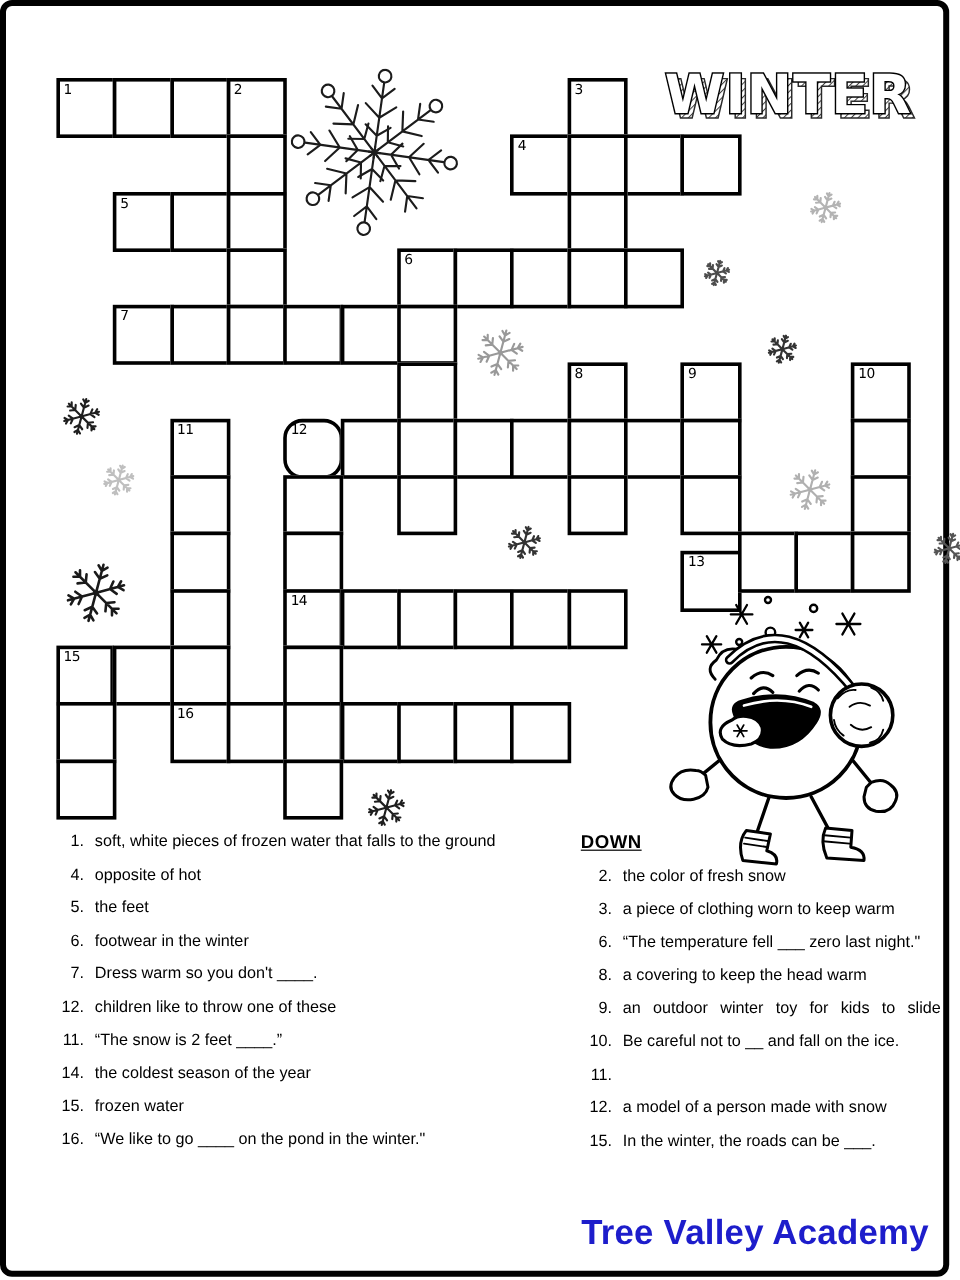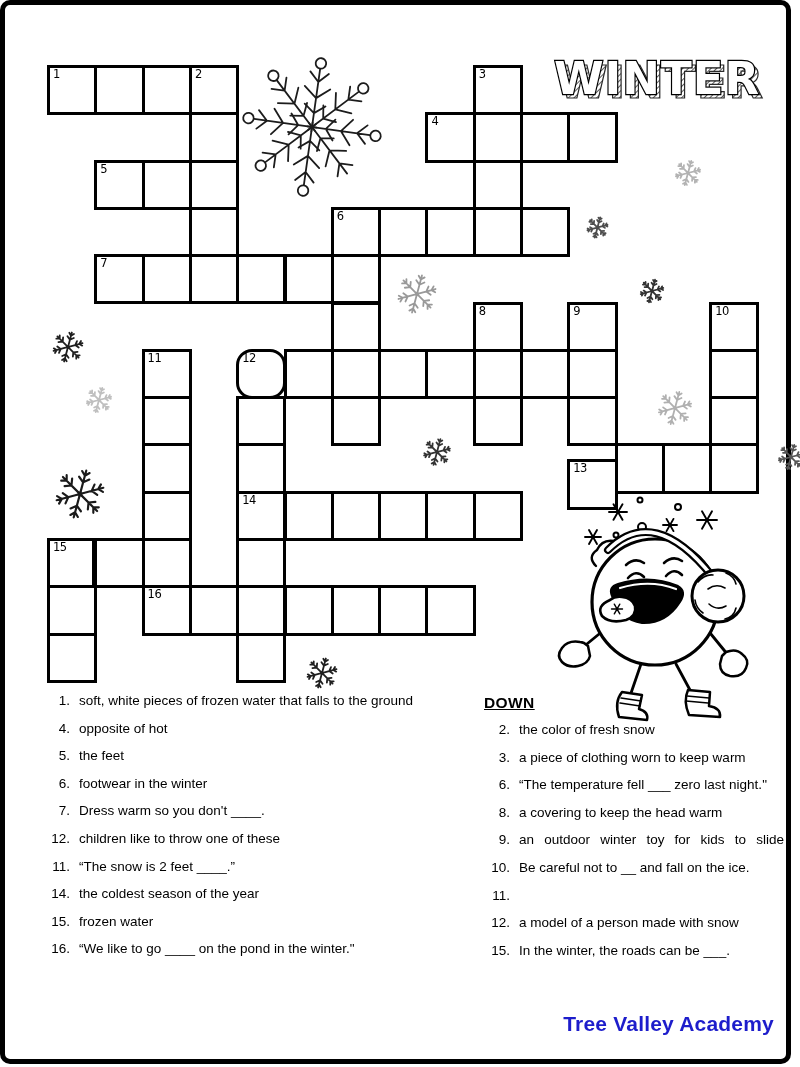--- a/index.html
+++ b/index.html
@@ -32,21 +32,21 @@
     font-size:15.5px;font-weight:bold;margin:0 0 11px 0;
     text-decoration:underline;letter-spacing:0.4px;
   }
   .clue{display:flex;margin-bottom:13px;font-size:13.5px;line-height:14.6px;}
   .clue .num{flex:0 0 26px;width:26px;text-align:right;margin-right:9px;}
   .clue .txt{flex:1;}
   .clue .line.stretch{text-align-last:justify;}
   
   .brand{
     position:absolute;top:1012px;right:26px;
-    font-size:21px;font-weight:bold;letter-spacing:0.2px;
+    font-size:29px;font-weight:bold;letter-spacing:0.2px;
   }
   .deco{position:absolute;}
   svg{display:block;}
 </style>
 </head>
 <body>
 
 <div class="frame"></div>
 
 <svg id="title-svg" width="218" height="72" viewBox="0 0 218 72">

